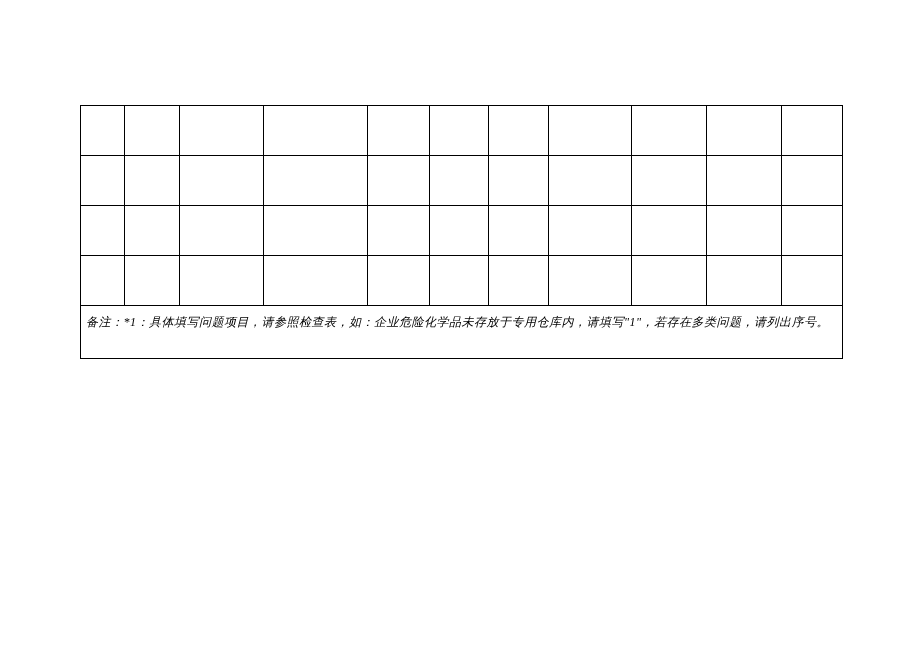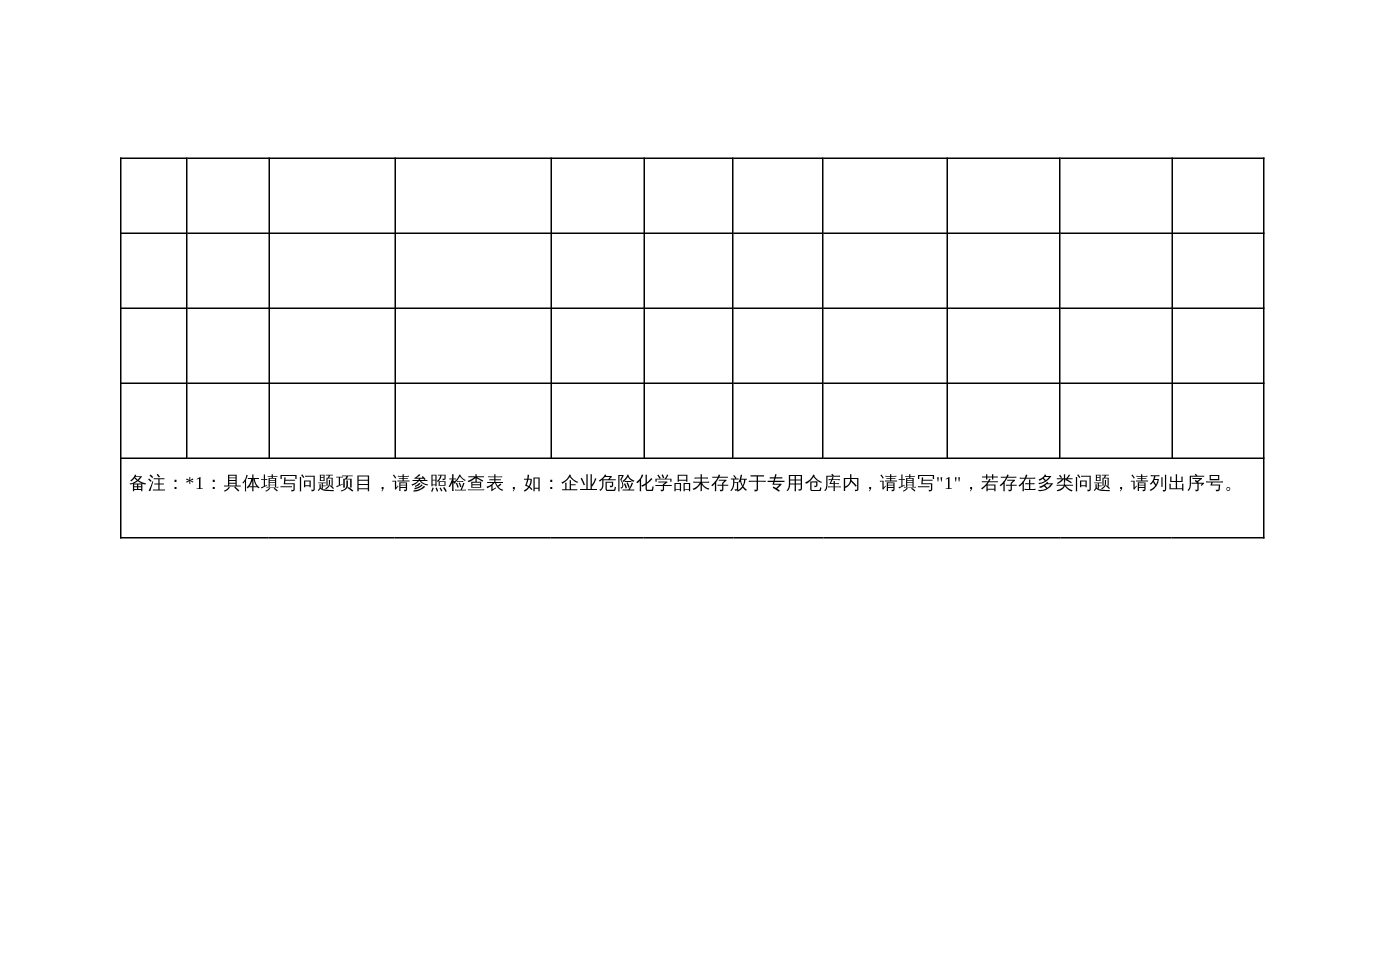--- a/index.html
+++ b/index.html
@@ -16,20 +16,21 @@
     }
     .table-container {
       position: absolute;
       left: 80px;
       top: 105px;
       width: 763px;
     }
     .grid-table {
       border-collapse: collapse;
       width: 100%;
+      font-style: italic;
     }
     .grid-table td {
       border: 1px solid #000;
       height: 50px;
       padding: 0;
     }
     .col-1 { width: 44px; }
     .col-2 { width: 55px; }
     .col-3 { width: 84px; }
     .col-4 { width: 104px; }

